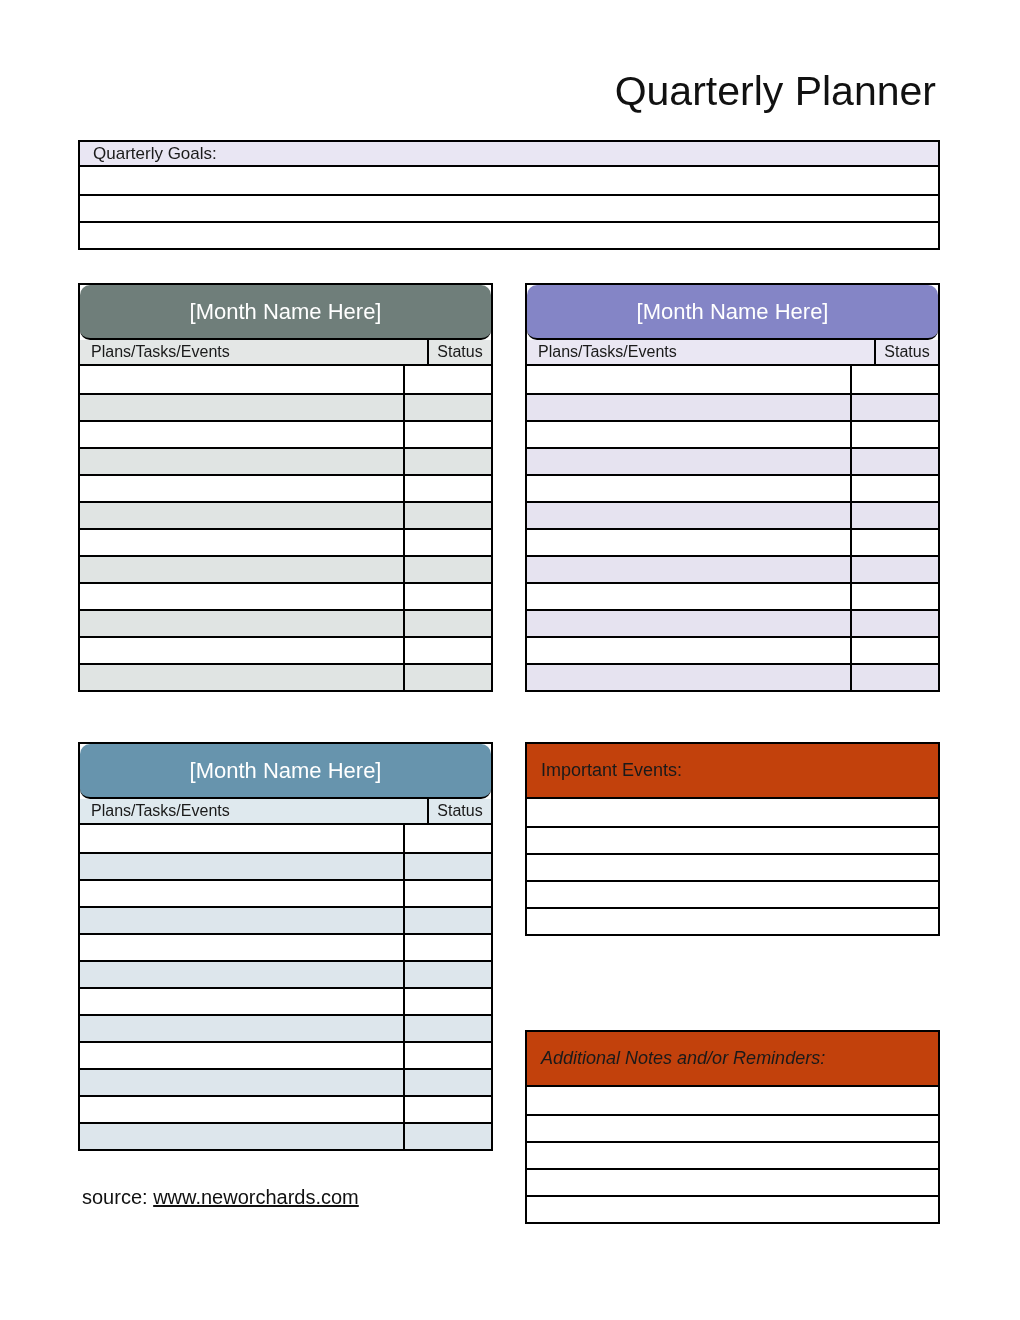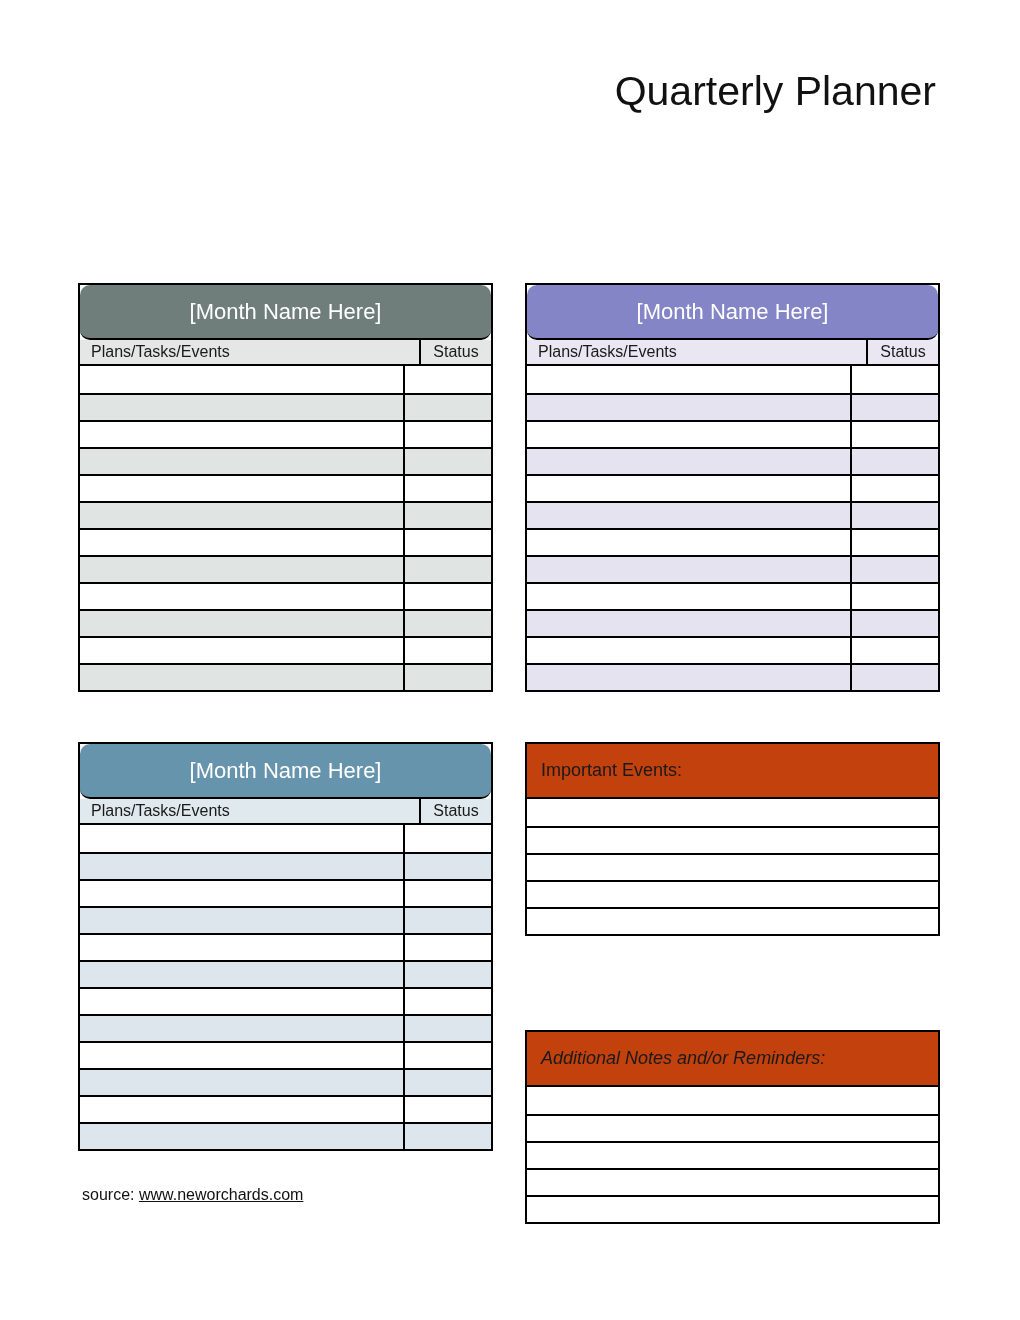--- a/index.html
+++ b/index.html
@@ -39,21 +39,21 @@
   .month-header {
     height:55px; background:var(--hdr);
     display:flex; align-items:center; justify-content:center;
     color:#ffffff; font-size:22px; border-bottom:2px solid #000;border-radius:10px;
   }
   .col-header {
     display:flex; height:26px; background:var(--colhdr);
     border-bottom:2px solid #000; font-size:16px;
   }
   .col-header .c1 { flex:1; display:flex; align-items:center; padding-left:11px; }
-  .col-header .c2 { width:72px; display:flex; align-items:center; justify-content:center; border-left:2px solid #000; }
+  .col-header .c2 { width:64px; display:flex; align-items:center; justify-content:center; border-left:2px solid #000; }
   .month-table .row { display:flex; height:27px; background:#fff; }
   .month-table .row + .row { border-top:2px solid #000; }
   .month-table .row.alt { background:var(--alt); }
   .month-table .cell.c1 { flex:1; }
   .month-table .cell.c2 { width:88px; border-left:2px solid #000; }
 
   
   .side-box { left:525px; width:415px; }
   .events { top:742px; }
   .notes  { top:1030px;font-style:italic; }
@@ -61,31 +61,39 @@
     height:55px; background:#c2410c;
     display:flex; align-items:center; padding-left:14px;
     font-size:18px; border-bottom:2px solid #000;
   }
   .side-box .row { height:27px; background:#fff; }
   .side-box .row + .row { border-top:2px solid #000; }
 
   
   .footer {
     position:absolute; left:82px; top:1186px;
-    font-size:16px; color:#111; white-space:nowrap;
+    font-size:20px; color:#111; white-space:nowrap;
   }
   .footer .link { text-decoration:underline; color:#111; cursor:pointer; }
 </style>
 </head>
 <body>
 
 <div class="page">
 
   <div class="page-title">Quarterly Planner</div>
 
+  <div class="tbl goals">
+    <div class="box-header">Quarterly Goals:</div>
+    <div>
+        <div class="row"></div>
+        <div class="row alt"></div>
+        <div class="row"></div>
+      </div>
+  </div>
 
   <div class="tbl month-table m1">
     <div class="month-header">[Month Name Here]</div>
     <div class="col-header">
       <div class="c1">Plans/Tasks/Events</div>
       <div class="c2">Status</div>
     </div>
     <div>
         <div class="row">
           <div class="cell c1"></div>

